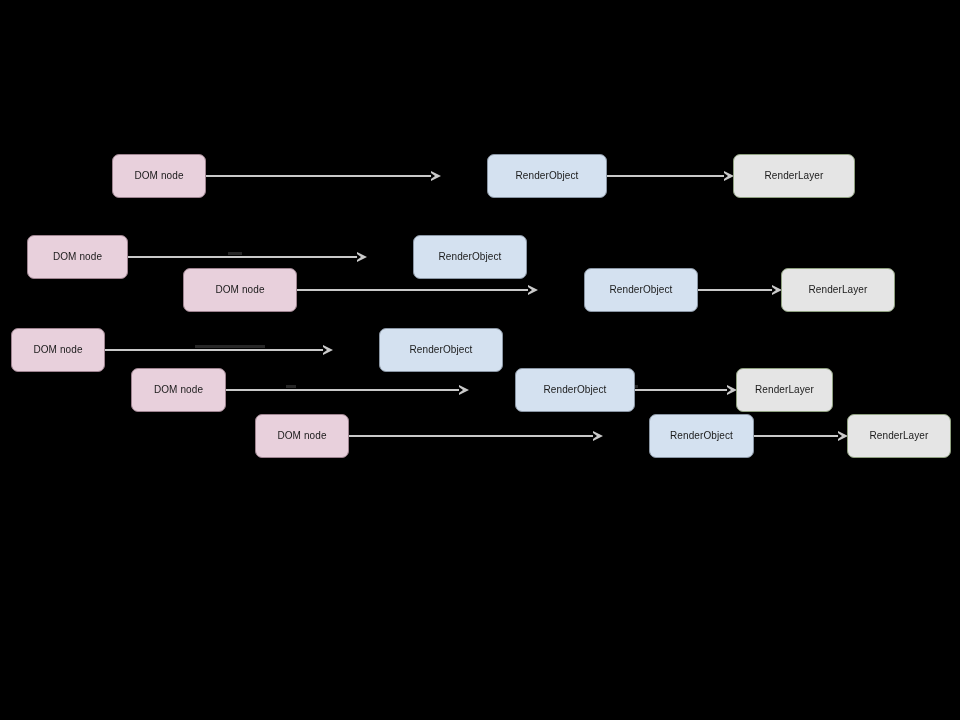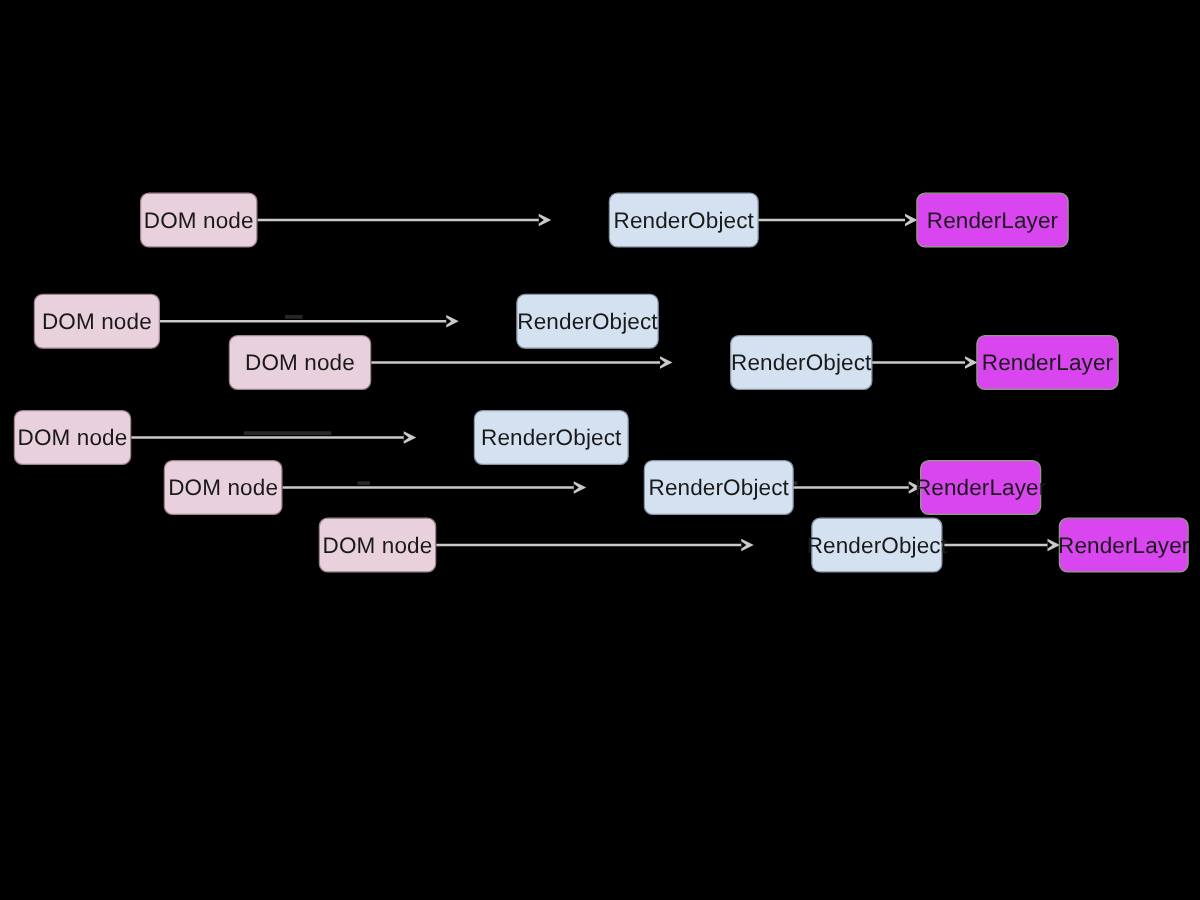--- a/index.html
+++ b/index.html
@@ -16,29 +16,29 @@
     font-family: "Liberation Sans", sans-serif;
   }
   .node {
     position: absolute;
     box-sizing: border-box;
     border: 1px solid #8a8a8a;
     border-radius: 7px;
     display: flex;
     align-items: center;
     justify-content: center;
-    font-size: 18px;
+    font-size: 10px;
     line-height: 1;
     color: #1a1a1a;
     letter-spacing: 0.1px;
     white-space: nowrap;
   }
   .node.dom    { background: #e8d0dc; border-color: #9e8490; }
   .node.render { background: #d4e1f0; border-color: #8a96a4; margin-left: 47px; }
-  .node.layer  { background: #d946ef; border-color: #8fa080; }
+  .node.layer  { background: #e5e5e5; border-color: #8fa080; }
 
   .edge {
     position: absolute;
     height: 2px;
     background: #c9c9c9;
   }
   .edge .head {
     position: absolute;
     right: -9px;
     top: -4px;

